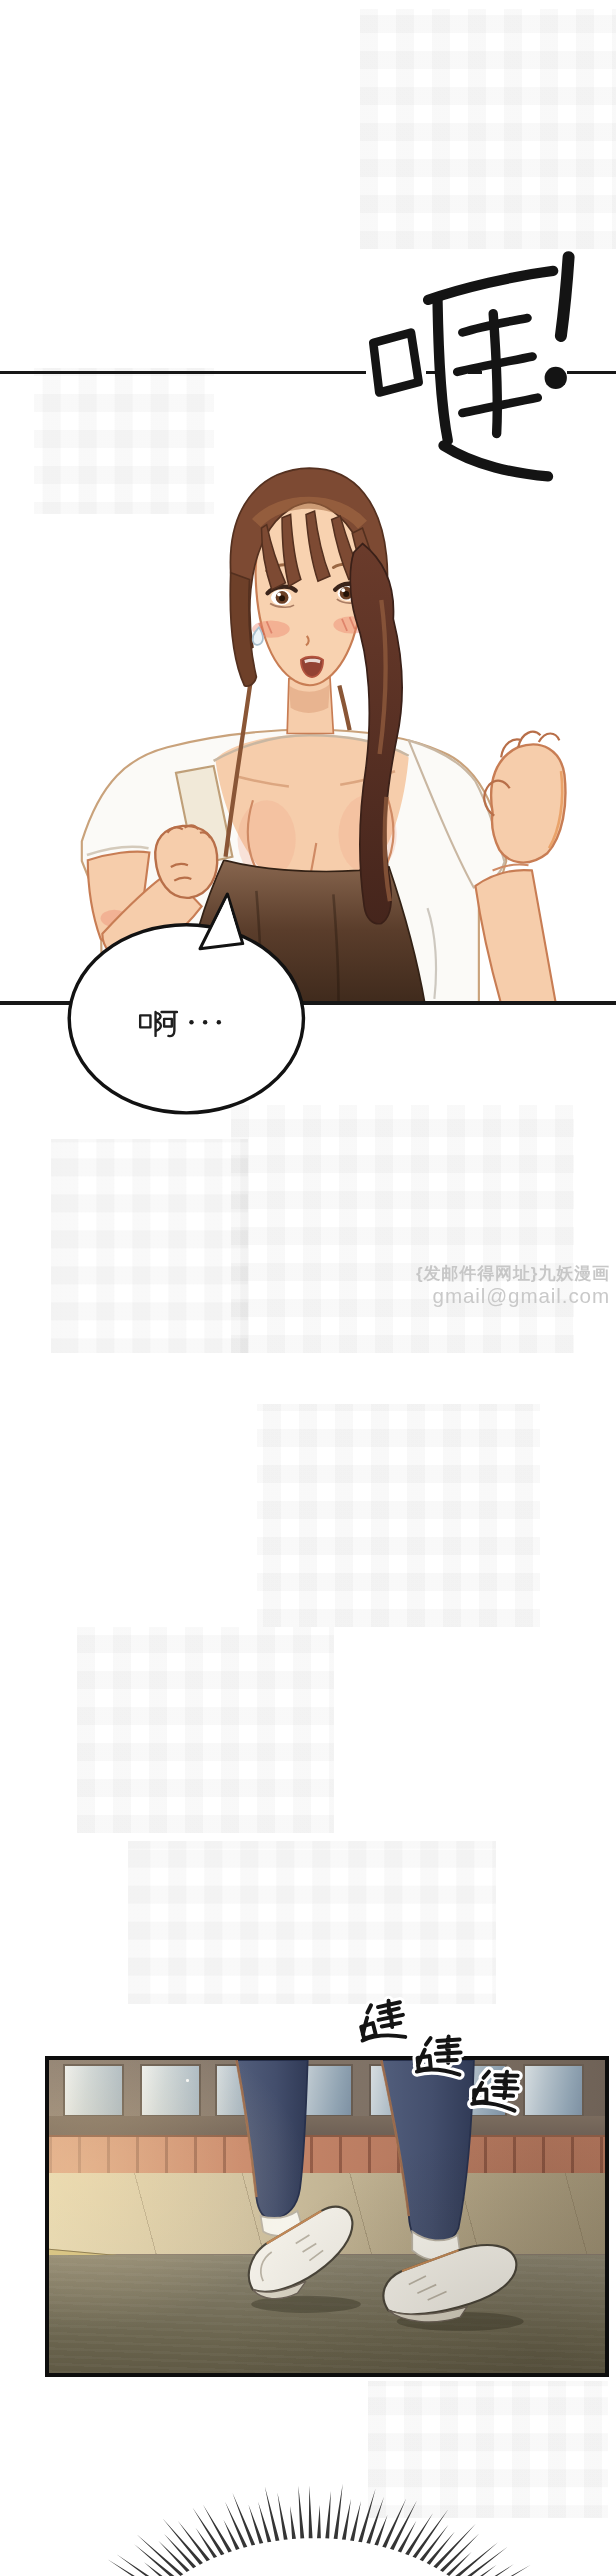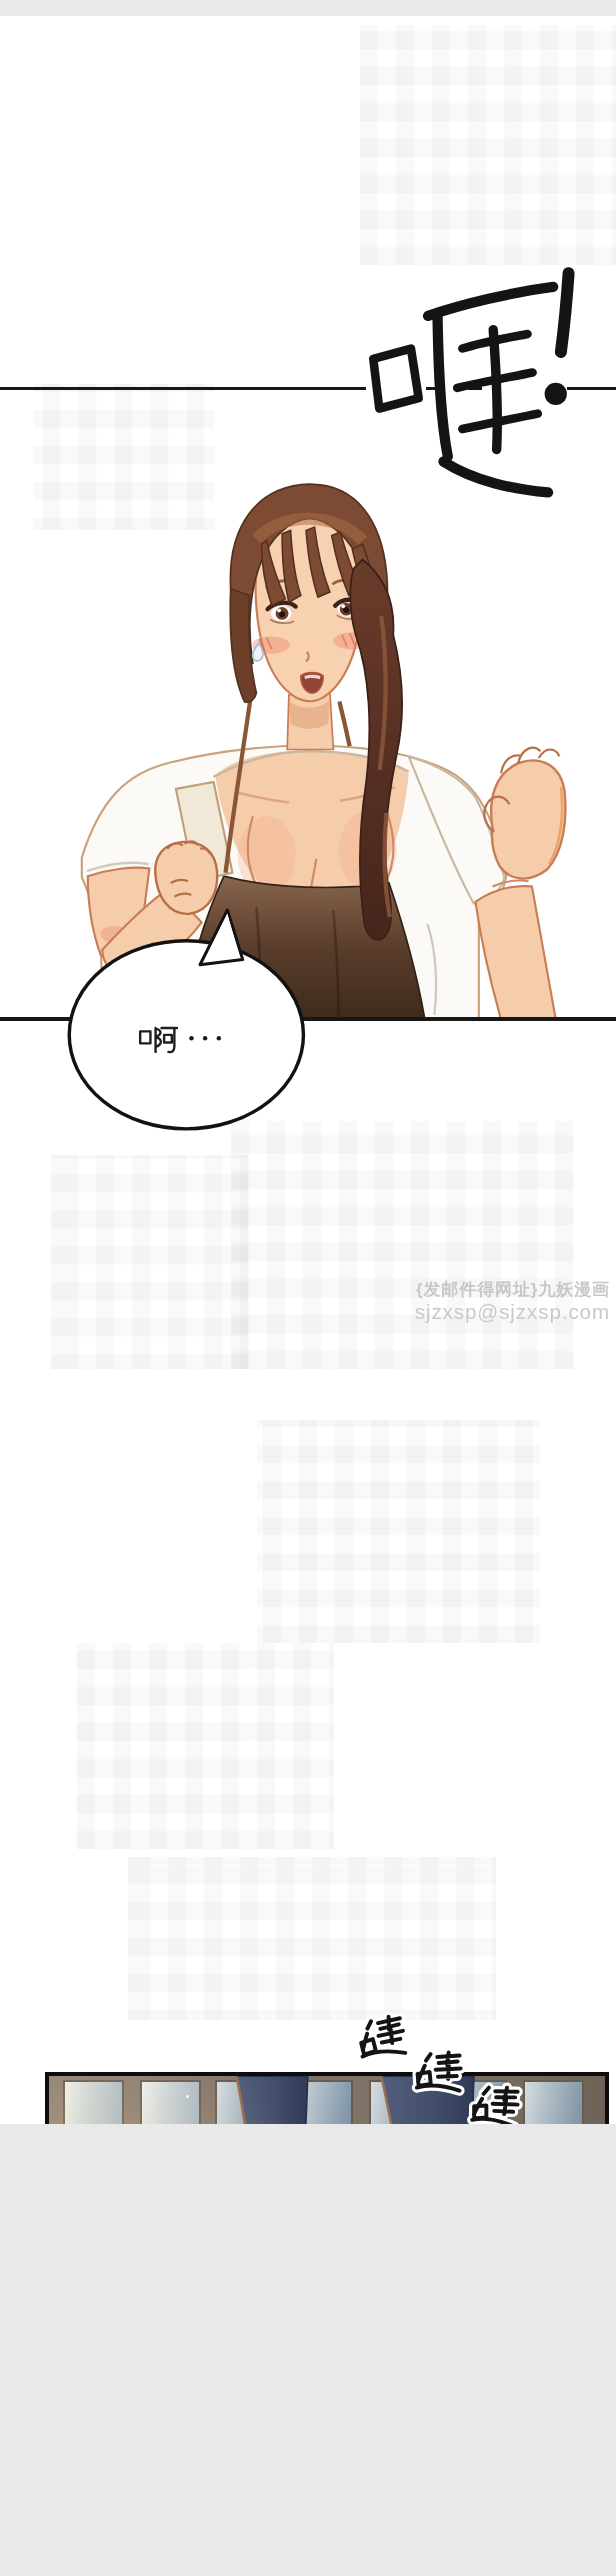--- a/index.html
+++ b/index.html
@@ -1,16 +1,16 @@
 <!DOCTYPE html>
 <html style="font-size:13.7px"><head>
 <meta charset="utf-8">
 <style>
   html,body{margin:0;padding:0;background:#e9e9e9;}
-  .page{position:relative;width:617px;height:2108px;margin:16px auto;background:#ffffff;
+  .page{position:relative;width:617px;height:2576px;margin:0 auto;background:#ffffff;
         overflow:hidden;font-family:"Liberation Sans",sans-serif;}
   .abs{position:absolute;}
   .sr{position:absolute;width:0.9px;height:0.9px;overflow:hidden;clip:rect(0 0 0 0);white-space:nowrap;}
 
   
   .qr{position:absolute;pointer-events:none;
       background-image:
         repeating-linear-gradient(0deg, rgba(25,25,25,.028) 0 18px, transparent 18px 36px),
         repeating-linear-gradient(90deg, rgba(25,25,25,.028) 0 18px, transparent 18px 36px);}
 
@@ -220,21 +220,21 @@
         <path d="M26,6 H44 M29,14 H38 V23 H29 Z M41,6 V28 C41,33 38,35 34,34"></path>
       </g>
       <circle cx="224" cy="1194" r="2.6" fill="#1c1c1c"></circle>
       <circle cx="240" cy="1194" r="2.6" fill="#1c1c1c"></circle>
       <circle cx="256" cy="1194" r="2.6" fill="#1c1c1c"></circle>
     </svg>
   </div>
 
   <div class="wm">
     <div class="l1">{发邮件得网址}九妖漫画</div>
-    <div class="l2">sjzxsp@sjzxsp.com</div>
+    <div class="l2">gmail@gmail.com</div>
   </div>
 
   <div class="panel">
     <div class="wall">
       <div class="pane lit" style="left:13.7px;"></div>
       <div class="pane lit" style="left:91px;"></div>
       <div class="pane" style="left:166px;"></div>
       <div class="pane" style="left:243px;"></div>
       <div class="pane" style="left:320px;"></div>
       <div class="pane" style="left:397px;"></div>

